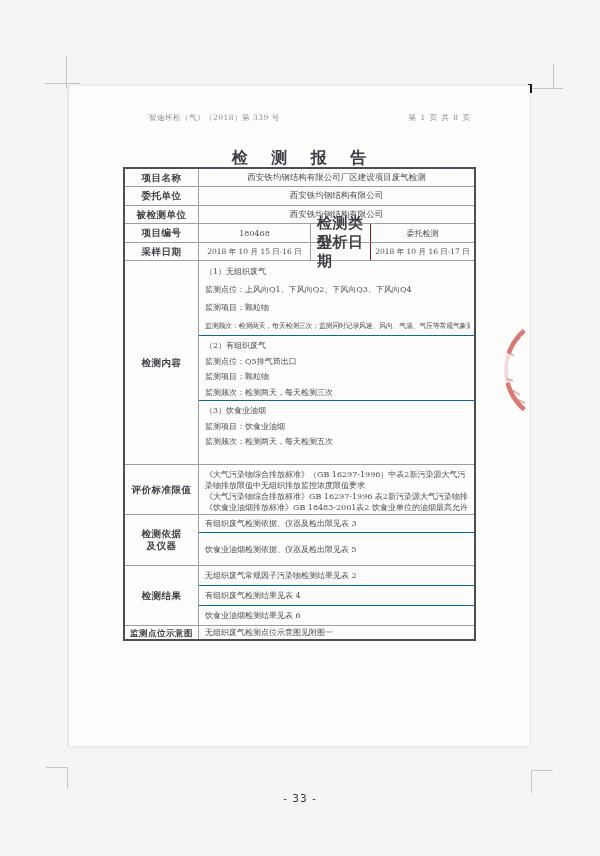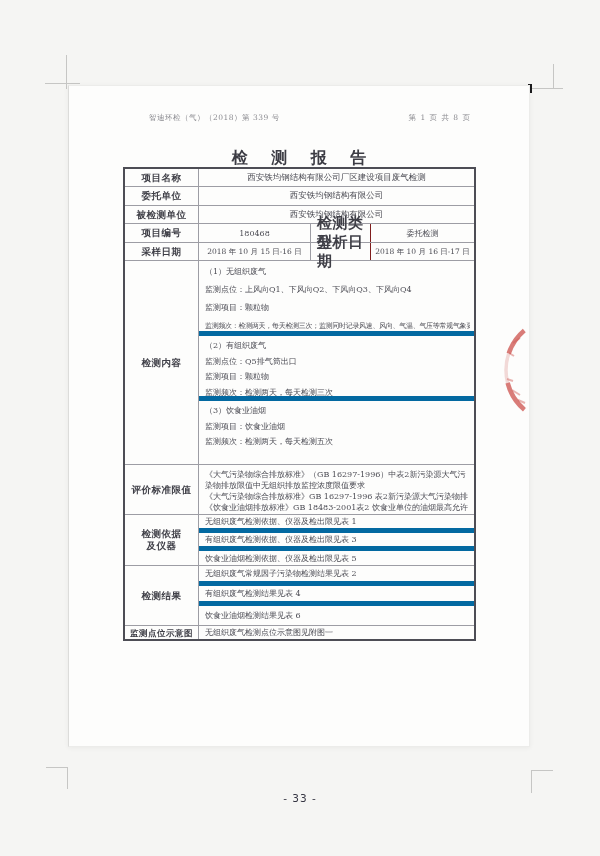--- a/index.html
+++ b/index.html
@@ -57,21 +57,21 @@
   .val{flex:1;display:flex;align-items:center;justify-content:center;
        font-size:8.5px;overflow:hidden;white-space:nowrap;}
   .val.left{justify-content:flex-start;padding-left:6px;}
   .cell-v1{width:112px;flex-shrink:0;border-right:1px solid #9d9da4;box-sizing:border-box;
            display:flex;align-items:center;justify-content:center;font-size:7.5px;white-space:nowrap;overflow:hidden;}
   .cell-l2{width:54px;flex-shrink:0;border-right:1px solid #7f1d1d;box-sizing:border-box;
            display:flex;align-items:center;justify-content:center;font-weight:bold;font-size:15px;color:#3f3f47;letter-spacing:0.5px;margin-left:6px;}
   .cell-v2{flex:1;display:flex;align-items:center;justify-content:center;font-size:7.5px;white-space:nowrap;overflow:hidden;}
 
   .subcol{flex:1;display:flex;flex-direction:column;overflow:hidden;}
-  .sub{border-bottom:5px solid #0369a1;box-sizing:border-box;flex-shrink:0;overflow:hidden;}
+  .sub{border-bottom:1px solid #0369a1;box-sizing:border-box;flex-shrink:0;overflow:hidden;}
   .sub.lastsub{border-bottom:none;flex:1;}
   .s75{height:75px}.s65{height:65px}
   .s18{height:18px}.s20{height:20px}
   .blk{padding:2px 4px 0 6px;}
   .blk .line{white-space:nowrap;overflow:hidden;font-size:8px;color:#4c4c54;}
   .blk.a .line{line-height:18px;}
   .blk.b .line,.blk.c .line{line-height:15.5px;}
   .line.tight{font-size:7px;letter-spacing:-0.3px;}
 
   .std{padding:4px 6px 0 6px;}
@@ -182,21 +182,20 @@
           </div>
         </div>
       </div>
 
       <div class="row h51">
         <div class="lbl">
           <span>检测依据</span>
           <span>及仪器</span>
         </div>
         <div class="subcol">
-          <div class="sub s18 subtxt">无组织废气检测依据、仪器及检出限见表 1</div>
           <div class="sub s18 subtxt">有组织废气检测依据、仪器及检出限见表 3</div>
           <div class="sub lastsub subtxt">饮食业油烟检测依据、仪器及检出限见表 5</div>
         </div>
       </div>
 
       <div class="row h60">
         <div class="lbl">检测结果</div>
         <div class="subcol">
           <div class="sub s20 subtxt">无组织废气常规因子污染物检测结果见表 2</div>
           <div class="sub s20 subtxt">有组织废气检测结果见表 4</div>

